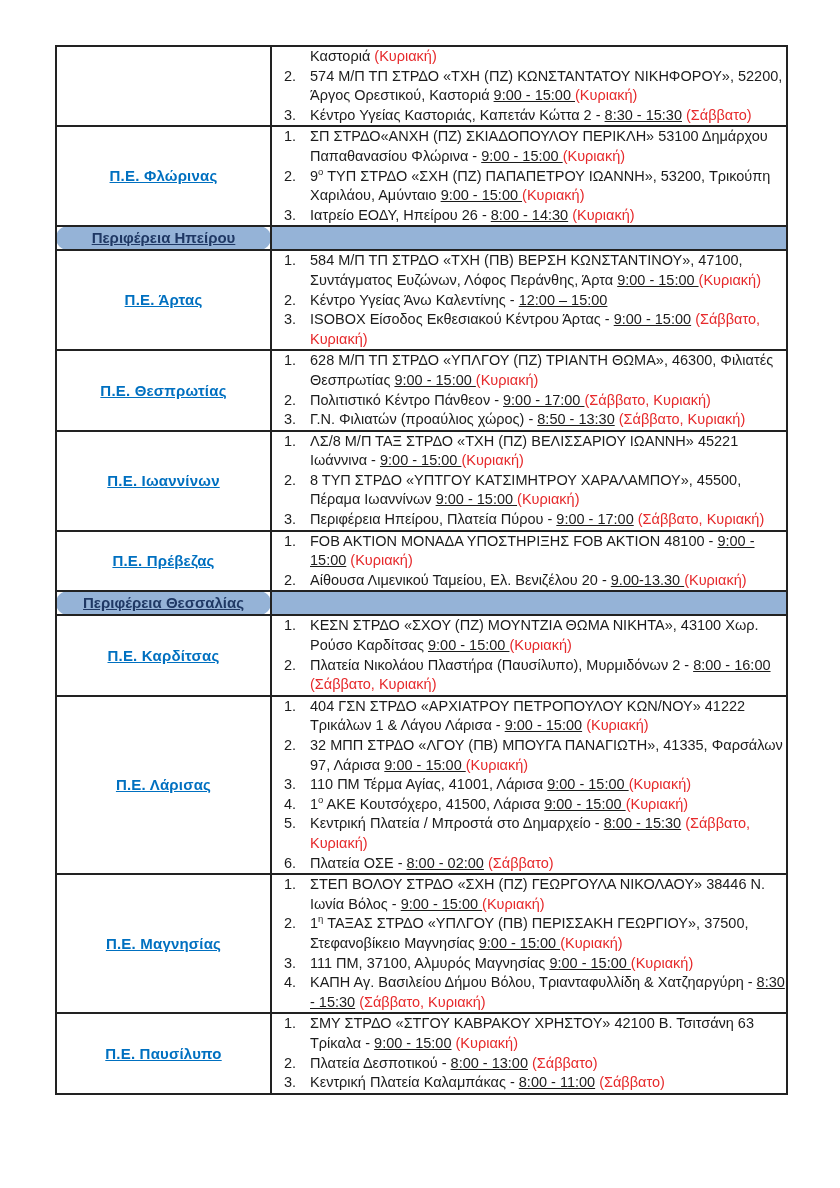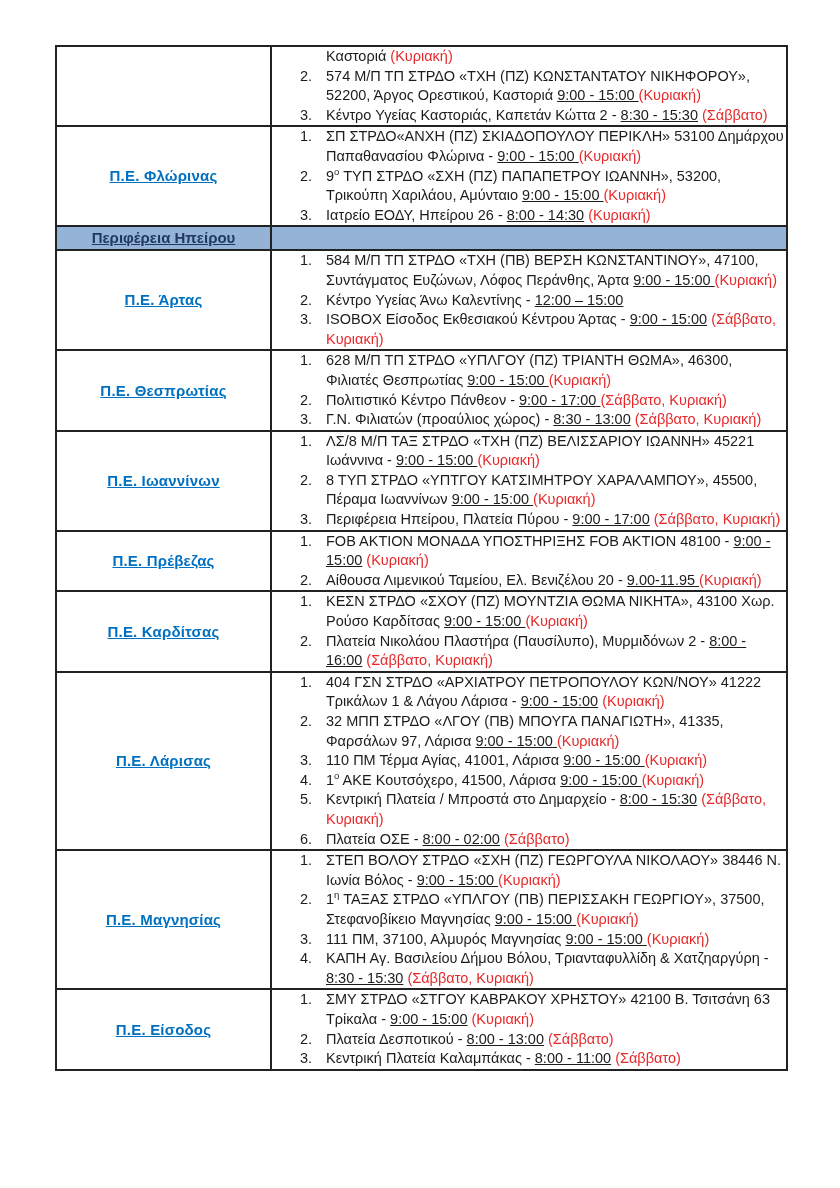--- a/index.html
+++ b/index.html
@@ -18,21 +18,21 @@
   table.roster {
     border-collapse: collapse;
     table-layout: fixed;
     width: 731px;
   }
   table.roster td {
     border: 2px solid #222222;
     padding: 0;
     vertical-align: middle;
   }
-  td.label-cell { text-align: center; }
+  td.label-cell { text-align: center; border-radius: 26px; }
   .unit-label {
     color: #0070C0;
     font-weight: bold;
     text-decoration: underline;
     font-size: 15px;
     letter-spacing: 0.2px;
   }
   tr.band td {
     background: #95B3D7;
     height: 20px;
@@ -46,21 +46,21 @@
   }
   td.items-cell {
     vertical-align: top;
     padding: 2px 6px 3px 0;
   }
   .item {
     display: flex;
     align-items: flex-start;
     font-size: 14.5px;
     line-height: 19.6px;
-    padding-left: 28px;
+    padding-left: 12px;
   }
   .item .num {
     flex: 0 0 26px;
     width: 26px;
   }
   .item .txt { flex: 1; }
   .time { text-decoration: underline; }
   .day { color: #E6292B; }
   .txt sup { font-size: 9.5px; line-height: 0; }
   .empty-cell { min-height: 18px; }
@@ -136,21 +136,21 @@
             <div class="item">
               <span class="num">1.</span>
               <span class="txt">628 Μ/Π ΤΠ ΣΤΡΔΟ «ΥΠΛΓΟΥ (ΠΖ) ΤΡΙΑΝΤΗ ΘΩΜΑ», 46300, Φιλιατές Θεσπρωτίας <span class="time">9:00 - 15:00 </span><span class="day">(Κυριακή)</span></span>
             </div>
             <div class="item">
               <span class="num">2.</span>
               <span class="txt">Πολιτιστικό Κέντρο Πάνθεον - <span class="time">9:00 - 17:00 </span><span class="day">(Σάββατο, Κυριακή)</span></span>
             </div>
             <div class="item">
               <span class="num">3.</span>
-              <span class="txt">Γ.Ν. Φιλιατών (προαύλιος χώρος) - <span class="time">8:30 - 13:00</span> <span class="day">(Σάββατο, Κυριακή)</span></span>
+              <span class="txt">Γ.Ν. Φιλιατών (προαύλιος χώρος) - <span class="time">8:50 - 13:30</span> <span class="day">(Σάββατο, Κυριακή)</span></span>
             </div>
           </td>
         </tr>
         <tr class="unit">
           <td class="label-cell"><span class="unit-label">Π.Ε. Ιωαννίνων</span></td>
           <td class="items-cell">
             <div class="item">
               <span class="num">1.</span>
               <span class="txt">ΛΣ/8 Μ/Π ΤΑΞ ΣΤΡΔΟ «ΤΧΗ (ΠΖ) ΒΕΛΙΣΣΑΡΙΟΥ ΙΩΑΝΝΗ» 45221 Ιωάννινα - <span class="time">9:00 - 15:00 </span><span class="day">(Κυριακή)</span></span>
             </div>
@@ -166,23 +166,27 @@
         </tr>
         <tr class="unit">
           <td class="label-cell"><span class="unit-label">Π.Ε. Πρέβεζας</span></td>
           <td class="items-cell">
             <div class="item">
               <span class="num">1.</span>
               <span class="txt">FOB AKTION ΜΟΝΑΔΑ ΥΠΟΣΤΗΡΙΞΗΣ FOB AKTION 48100 - <span class="time">9:00 - 15:00</span> <span class="day">(Κυριακή)</span></span>
             </div>
             <div class="item">
               <span class="num">2.</span>
-              <span class="txt">Αίθουσα Λιμενικού Ταμείου, Ελ. Βενιζέλου 20 - <span class="time">9.00-11.95 </span><span class="day">(Κυριακή)</span></span>
-            </div>
-          </td>
+              <span class="txt">Αίθουσα Λιμενικού Ταμείου, Ελ. Βενιζέλου 20 - <span class="time">9.00-13.30 </span><span class="day">(Κυριακή)</span></span>
+            </div>
+          </td>
+        </tr>
+        <tr class="band">
+          <td class="label-cell"><span class="band-label">Περιφέρεια Θεσσαλίας</span></td>
+          <td></td>
         </tr>
         <tr class="unit">
           <td class="label-cell"><span class="unit-label">Π.Ε. Καρδίτσας</span></td>
           <td class="items-cell">
             <div class="item">
               <span class="num">1.</span>
               <span class="txt">ΚΕΣΝ ΣΤΡΔΟ «ΣΧΟΥ (ΠΖ) ΜΟΥΝΤΖΙΑ ΘΩΜΑ ΝΙΚΗΤΑ», 43100 Χωρ. Ρούσο Καρδίτσας <span class="time">9:00 - 15:00 </span><span class="day">(Κυριακή)</span></span>
             </div>
             <div class="item">
               <span class="num">2.</span>
@@ -234,21 +238,21 @@
               <span class="num">3.</span>
               <span class="txt">111 ΠΜ, 37100, Αλμυρός Μαγνησίας <span class="time">9:00 - 15:00 </span><span class="day">(Κυριακή)</span></span>
             </div>
             <div class="item">
               <span class="num">4.</span>
               <span class="txt">ΚΑΠΗ Αγ. Βασιλείου Δήμου Βόλου, Τριανταφυλλίδη &amp; Χατζηαργύρη - <span class="time">8:30 - 15:30</span> <span class="day">(Σάββατο, Κυριακή)</span></span>
             </div>
           </td>
         </tr>
         <tr class="unit">
-          <td class="label-cell"><span class="unit-label">Π.Ε. Είσοδος</span></td>
+          <td class="label-cell"><span class="unit-label">Π.Ε. Παυσίλυπο</span></td>
           <td class="items-cell">
             <div class="item">
               <span class="num">1.</span>
               <span class="txt">ΣΜΥ ΣΤΡΔΟ «ΣΤΓΟΥ ΚΑΒΡΑΚΟΥ ΧΡΗΣΤΟΥ» 42100 Β. Τσιτσάνη 63 Τρίκαλα - <span class="time">9:00 - 15:00</span> <span class="day">(Κυριακή)</span></span>
             </div>
             <div class="item">
               <span class="num">2.</span>
               <span class="txt">Πλατεία Δεσποτικού - <span class="time">8:00 - 13:00</span> <span class="day">(Σάββατο)</span></span>
             </div>
             <div class="item">

